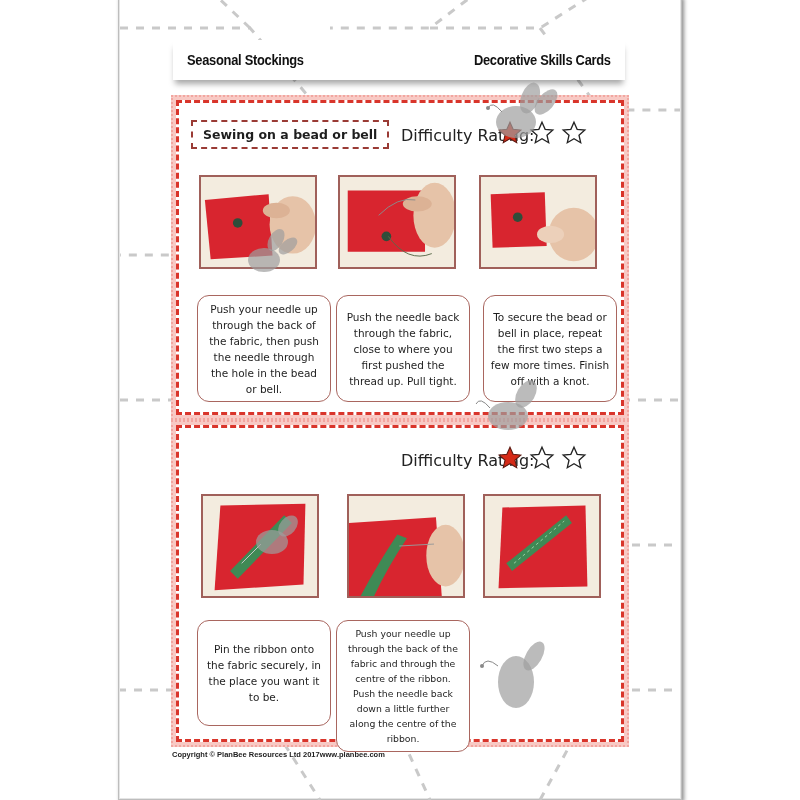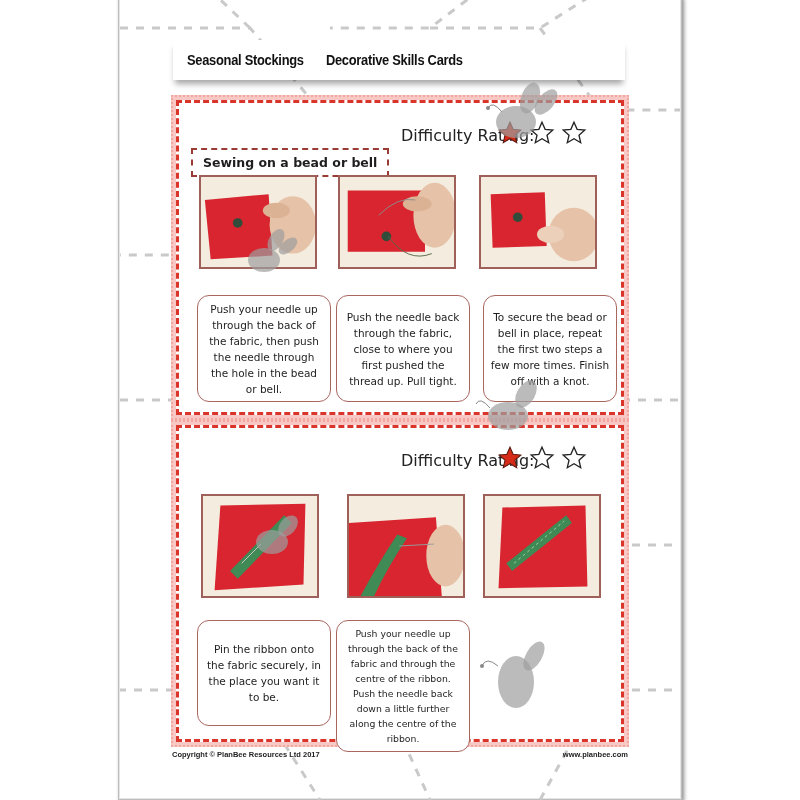--- a/index.html
+++ b/index.html
@@ -11,21 +11,21 @@
       background: #fff;
       border: 1px solid #bdbdbd;
       box-shadow: 2px 2px 4px rgba(0,0,0,0.45), inset 0 0 0 1px #e5e5e5;
     }
     .bg-lines { position: absolute; left: 0; top: 0; width: 800px; height: 800px; pointer-events: none; }
 
     .header-band {
       position: absolute; left: 173px; top: 40px; width: 452px; height: 40px;
       background: #fff;
       box-shadow: 0 6px 6px -2px rgba(0,0,0,0.35);
-      display: flex; justify-content: flex-start; align-items: center;
+      display: flex; justify-content: space-between; align-items: center;
       padding: 0 14px;
     }
     .header-band span {
       font-family: "Liberation Sans", sans-serif; font-weight: bold; font-size: 14px;
       color: #111; letter-spacing: -0.3px; transform: scaleX(0.92);
     }
     .header-band .left { transform-origin: left center; }
     .header-band .right { transform-origin: right center; }
 
     .card {
@@ -41,21 +41,20 @@
     }
     .card1 { top: 95px; height: 325px; }
     .card2 { top: 420px; height: 327px; }
 
     .title-box {
       position: absolute; left: 12px; top: 17px;
       border: 2px dashed #9a3b35;
       padding: 5px 10px;
       font-family: "DejaVu Sans", sans-serif; font-size: 12.5px; font-weight: bold; color: #1e1e1e;
       background: rgba(255,255,255,0.85);
-      margin-top: 28px;
     }
     .difficulty {
       position: absolute; top: 23px; left: 222px;
       font-size: 16px; color: #222;
     }
     .stars { position: absolute; top: 17px; left: 318px; display: flex; gap: 6px; }
     .star { width: 26px; height: 26px; }
 
     .photo {
       position: absolute; width: 90px; height: 92px;
@@ -71,21 +70,21 @@
       background: #fff;
       font-size: 10.5px; line-height: 16px; color: #1e1e1e;
       text-align: center;
       display: flex; align-items: center; justify-content: center;
       padding: 4px 6px;
     }
     .step.small { font-size: 9.3px; line-height: 15px; }
 
     .footer {
       position: absolute; top: 750px; left: 172px; width: 456px;
-      display: flex; justify-content: space-between;
+      display: flex; 
       font-family: "Liberation Sans", sans-serif; font-weight: bold; font-size: 7.5px; color: #222;
     }
 
     .bee { position: absolute; pointer-events: none; }
   </style>
 </head>
 <body>
 
 <div class="sheet"></div>
 

